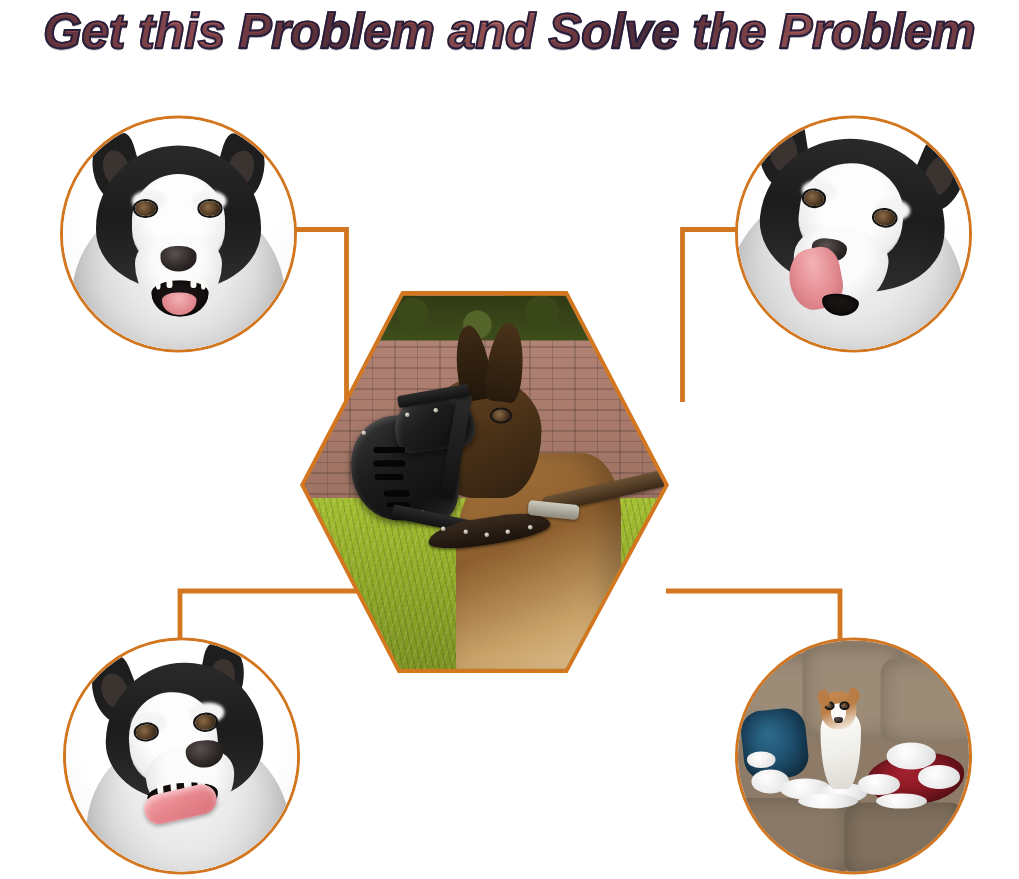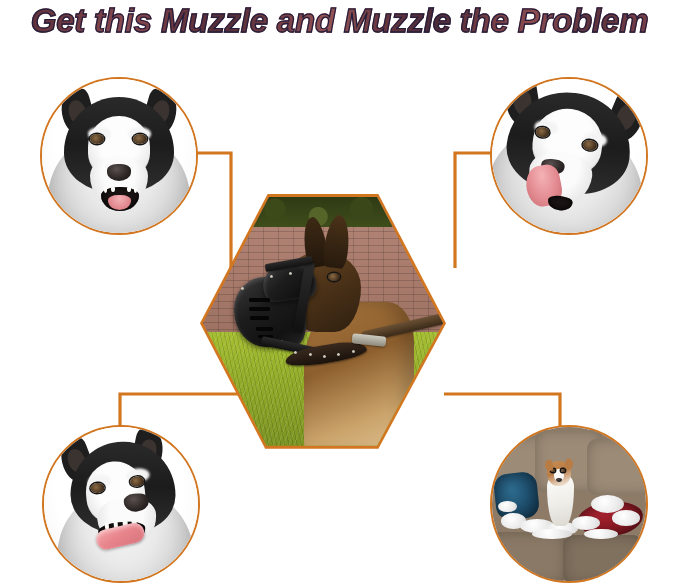--- a/index.html
+++ b/index.html
@@ -140,21 +140,21 @@
       box-shadow:0 1px 2px rgba(0,0,0,.5);}
   .stud{position:absolute;width:3px;height:3px;border-radius:50%;
       background:radial-gradient(circle at 35% 30%,#e8e4d8,#8e8a7e);}
   .leash{position:absolute;background:linear-gradient(180deg,#6b5134,#3a2a18);
       border-radius:3px;box-shadow:0 1px 2px rgba(0,0,0,.4);}
 </style>
 </head>
 <body>
 
 <div id="title-wrap">
-  <div id="page-title">Get this Muzzle and Muzzle the Problem</div>
+  <div id="page-title">Get this Problem and Solve the Problem</div>
 </div>
 
 <svg id="connectors" viewBox="0 0 679 586" width="679" height="586">
   <g fill="none" stroke="#d2761f" stroke-width="3.2" stroke-linecap="butt" stroke-linejoin="miter">
     <polyline points="186,153 231,153 231,268"></polyline>
     <polyline points="508,153 455,153 455,268"></polyline>
     <polyline points="120,430 120,394 238,394"></polyline>
     <polyline points="560,430 560,394 444,394"></polyline>
   </g>
 </svg>

